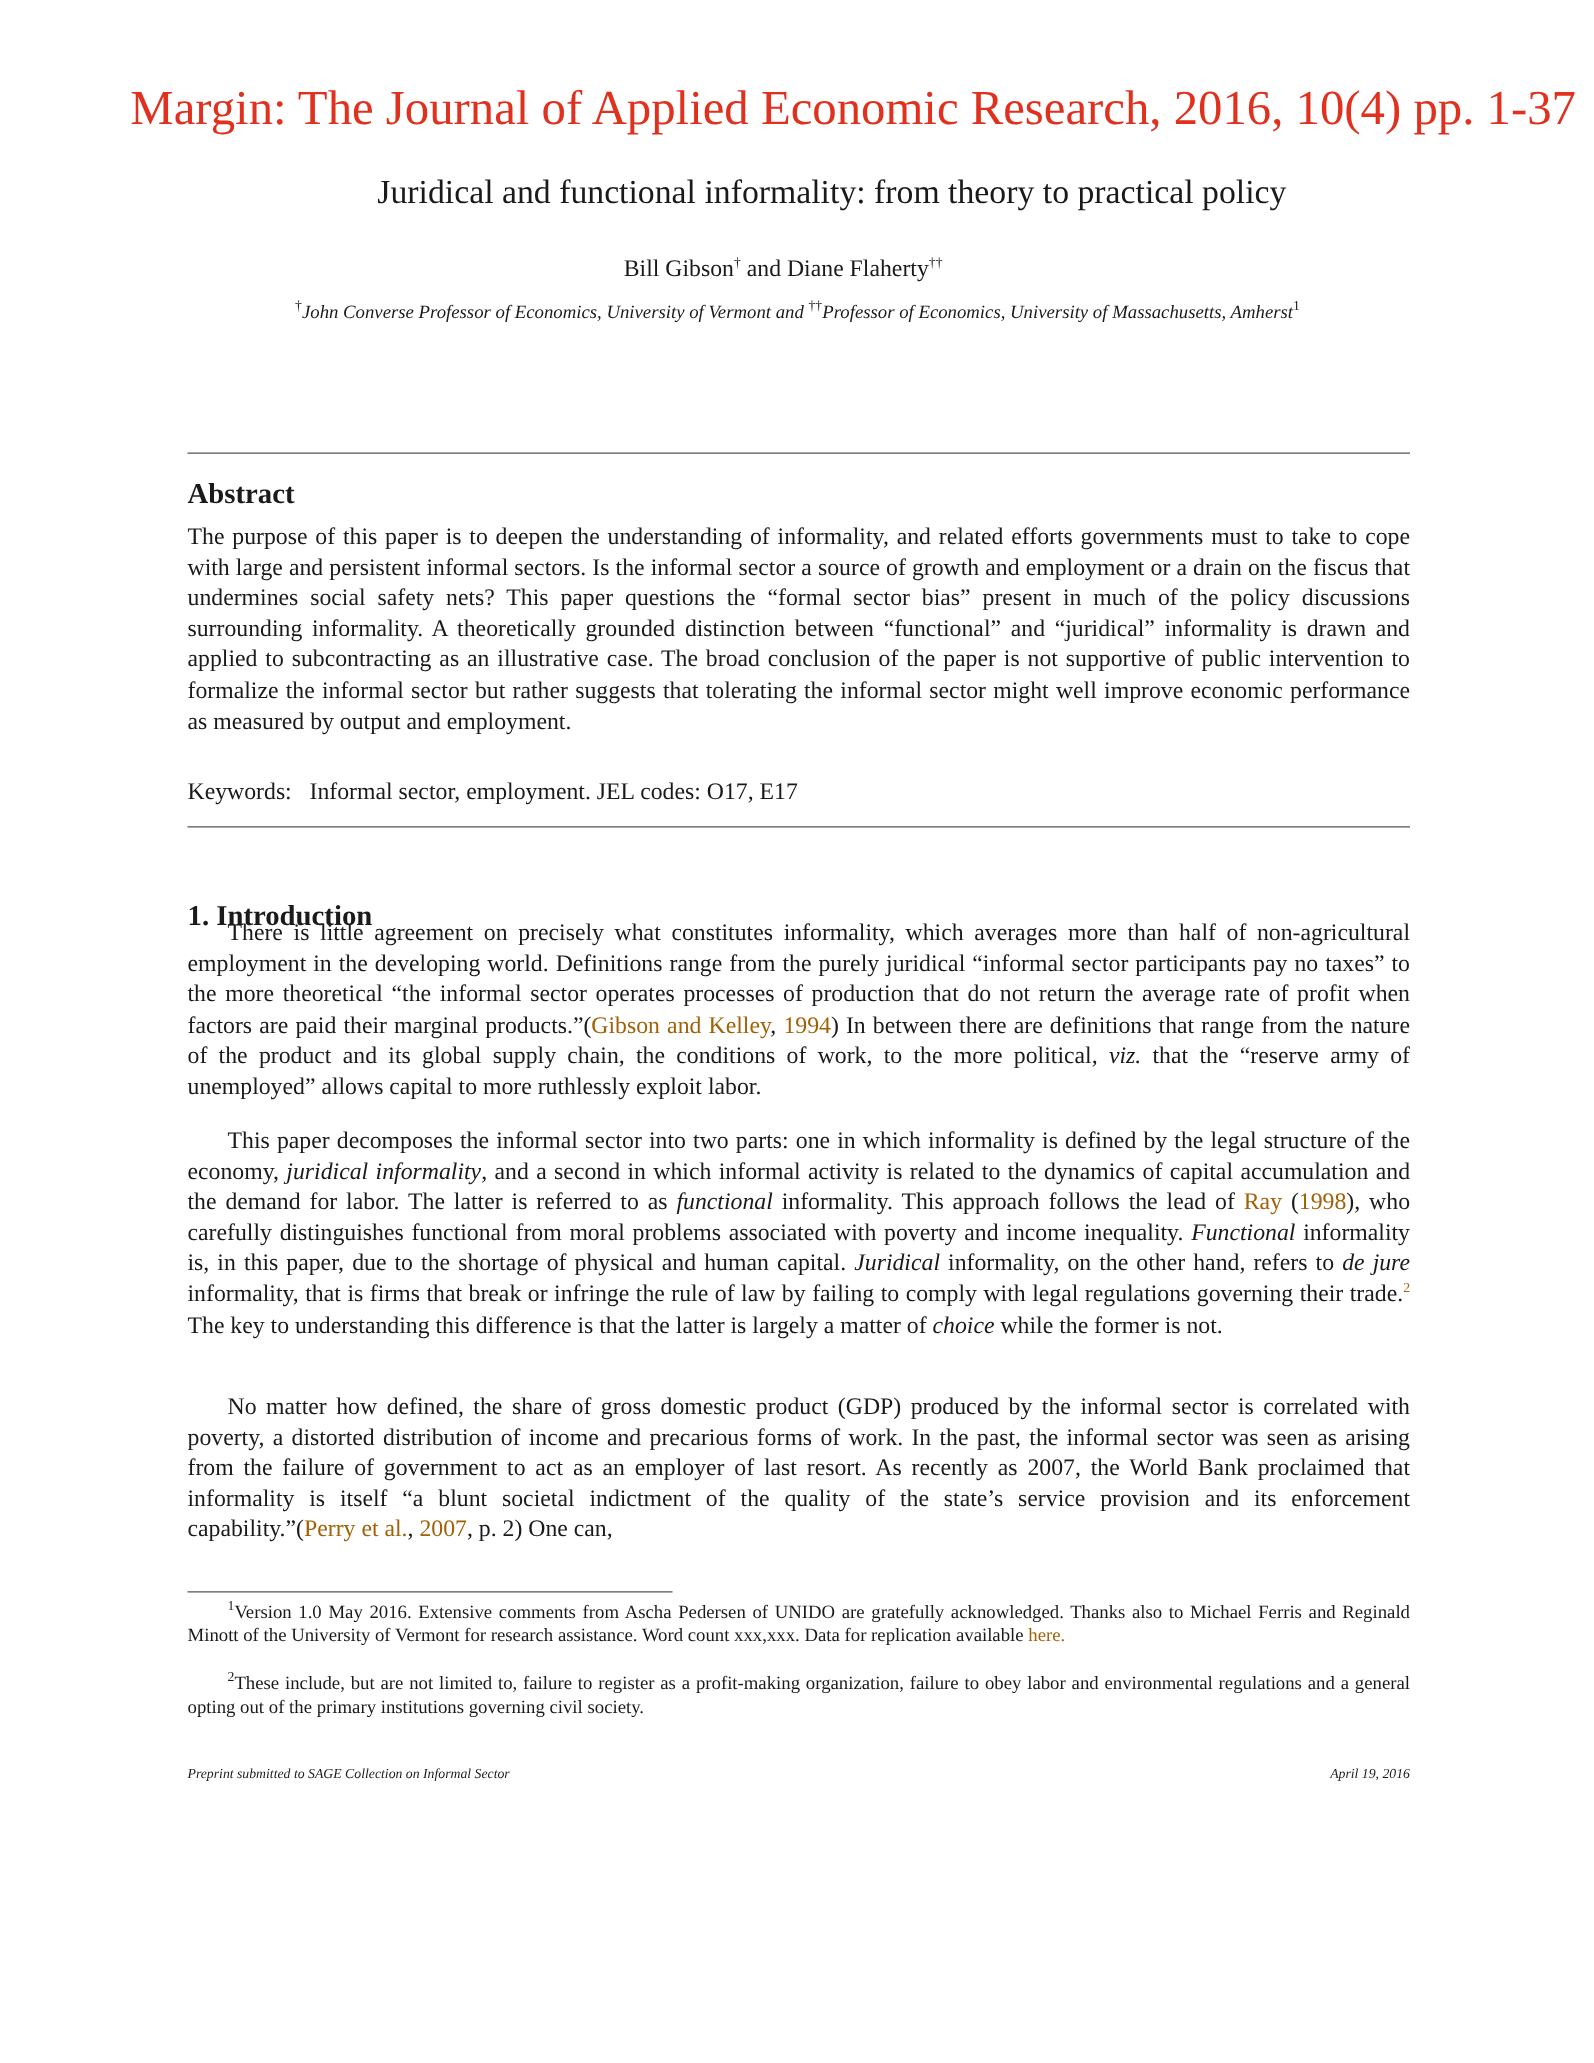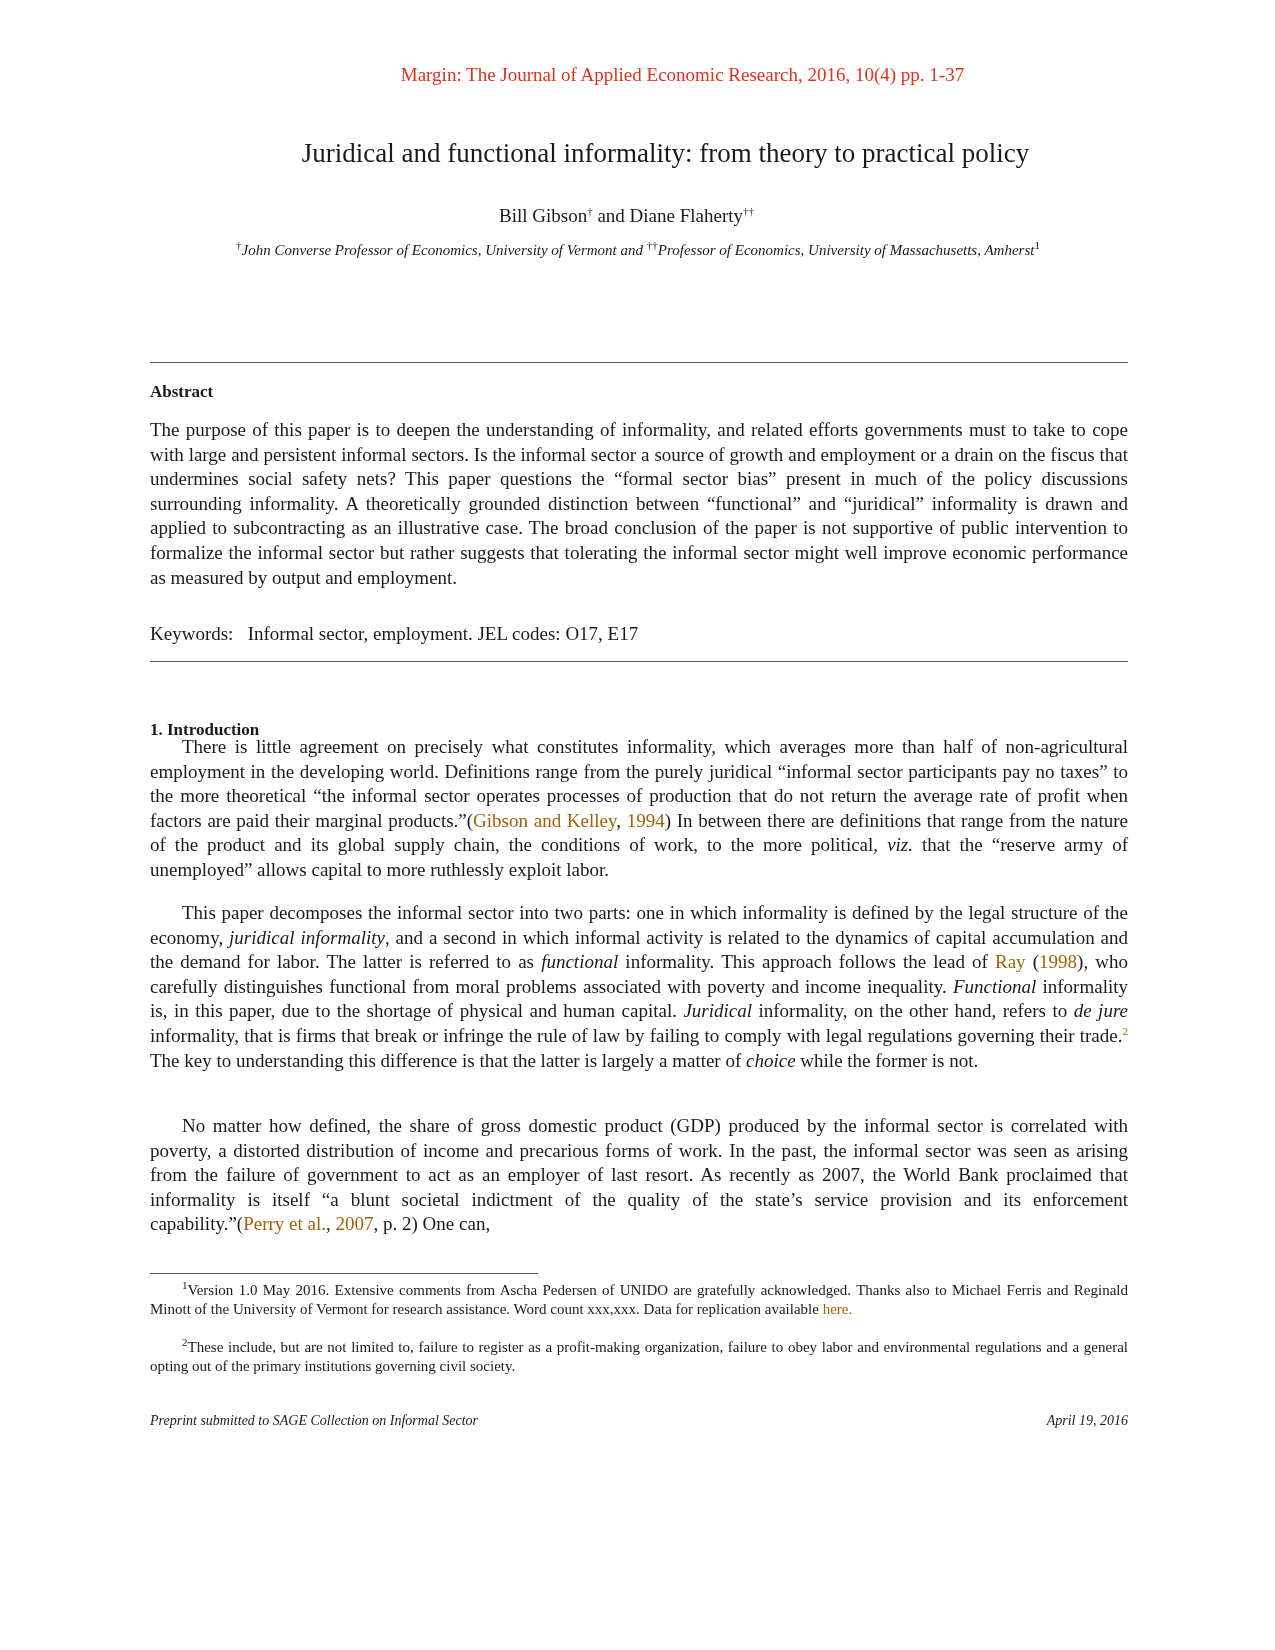--- a/index.html
+++ b/index.html
@@ -1,37 +1,37 @@
 <!DOCTYPE html>
 <html><head>
 <meta charset="utf-8">
 <style>
   html, body { margin: 0; padding: 0; background: #ffffff; }
   body { width: 1275px; height: 1650px; position: relative; overflow: hidden;
          font-family: "DejaVu Serif", "Liberation Serif", serif; color: #1a1a1a; }
   .journal-header { position: absolute; top: 64px; left: 0; width: 1275px; text-align: center;
-         font-family: "Liberation Serif", serif; font-size: 19px; color: #e0301e; padding-left: 90px; box-sizing: border-box; }
+         font-family: "Liberation Serif", serif; font-size: 39px; color: #e0301e; padding-left: 90px; box-sizing: border-box; }
   .title { position: absolute; top: 138px; left: 0; width: 1275px; text-align: center;
          font-family: "Liberation Serif", serif; font-size: 27px; color: #1a1a1a; padding-left: 28px; }
   .authors { position: absolute; top: 205px; left: 0; width: 1253px; text-align: center;
          font-family: "Liberation Serif", serif; font-size: 19px; }
   .affil { position: absolute; top: 240px; left: 148px; width: 980px; text-align: center;
          font-family: "Liberation Serif", serif; font-style: italic; font-size: 15px; line-height: 20px; }
   sup { font-size: 11px; vertical-align: super; line-height: 0; font-style: normal; }
   .rule { position: absolute; left: 150px; width: 978px; height: 1px; background: #555; }
-  .heading { position: absolute; left: 150px; font-family: "Liberation Serif", serif; font-weight: bold; font-size: 17px; }
+  .heading { position: absolute; left: 150px; font-family: "Liberation Serif", serif; font-weight: bold; font-size: 23px; }
   .para { position: absolute; left: 150px; width: 978px; font-family: "Liberation Serif", serif;
          font-size: 19px; line-height: 24.6px; text-align: justify; }
   .indent { text-indent: 32px; }
   .link { color: #a16207; }
   .kw-label { }
   .fn-rule { position: absolute; left: 150px; top: 1273px; width: 388px; height: 1px; background: #555; }
   .footnote { position: absolute; left: 150px; width: 978px; font-family: "Liberation Serif", serif;
          font-size: 15px; line-height: 19px; text-align: justify; }
-  .footer { position: absolute; top: 1413px; font-family: "Liberation Serif", serif; font-style: italic; font-size: 14px; }
+  .footer { position: absolute; top: 1413px; font-family: "Liberation Serif", serif; font-style: italic; font-size: 11px; }
 </style>
 </head>
 <body>
 
 <div class="journal-header">Margin: The Journal of Applied Economic Research, 2016, 10(4) pp.  1-37</div>
 
 <div class="title">Juridical and functional informality: from theory to practical policy</div>
 
 <div class="authors">
   <span>Bill Gibson</span><sup>†</sup><span> and </span><span>Diane Flaherty</span><sup>††</sup>

